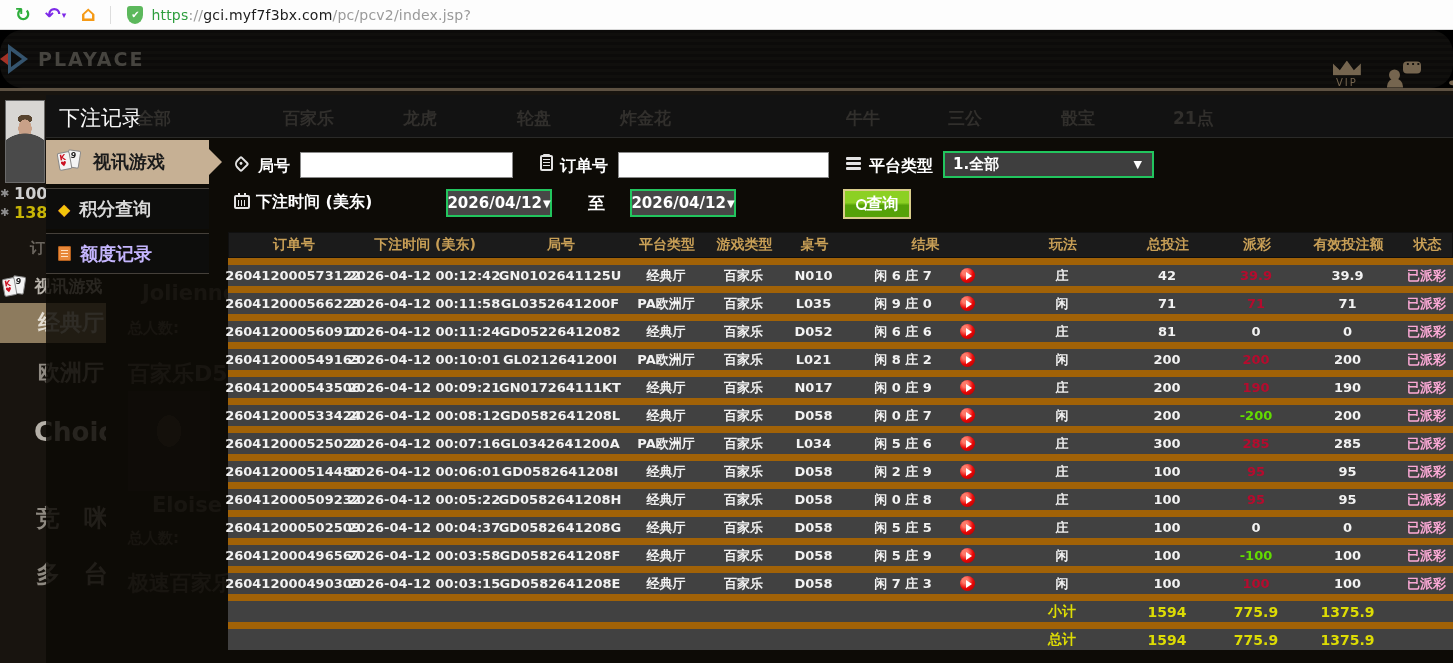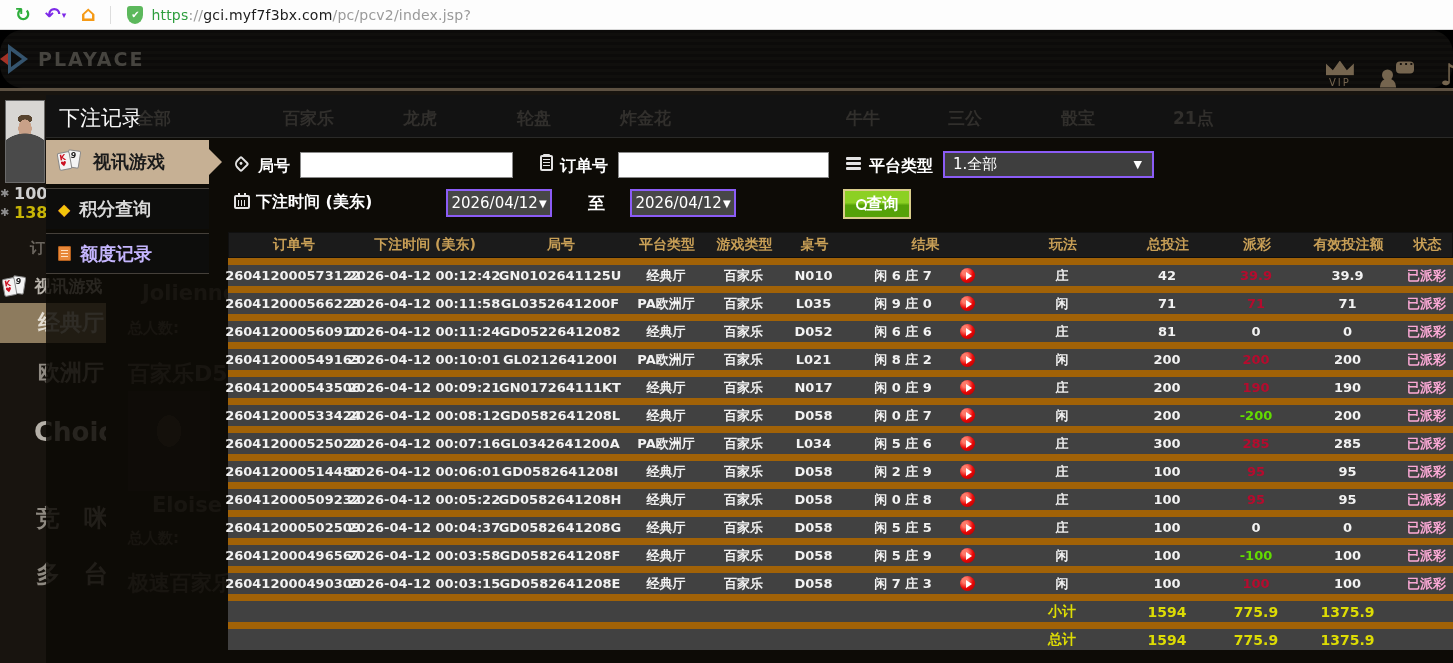--- a/index.html
+++ b/index.html
@@ -29,21 +29,21 @@
     background:repeating-linear-gradient(180deg,#0c0b0a 0 3px,#100f0d 3px 6px);border-radius:23px; }
   .brand { position:absolute; left:0px; top:12px; display:flex; align-items:center; }
   .brand-mark { width:30px; height:34px; position:relative; margin-right:8px; }
   .brand-mark .tri-red { position:absolute; left:0; top:8px; width:0; height:0;
     border-top:9px solid transparent; border-bottom:9px solid transparent; border-right:12px solid #a33226; }
   .brand-mark .tri-blue { position:absolute; left:8px; top:2px; width:0; height:0;
     border-top:15px solid transparent; border-bottom:15px solid transparent; border-left:20px solid #35546e; }
   .brand-mark .tri-hole { position:absolute; left:11px; top:9px; width:0; height:0;
     border-top:8px solid transparent; border-bottom:8px solid transparent; border-left:11px solid #0c0b0a; }
   .brand-text { font-size:19px; font-weight:bold; letter-spacing:2px; color:#46443f; }
-  .hdr-icons { position:absolute; right:8px; top:44px; transform:translateY(-50%); display:flex; align-items:center; gap:26px; color:#75654f; }
+  .hdr-icons { position:absolute; right:1px; top:44px; transform:translateY(-50%); display:flex; align-items:center; gap:26px; color:#75654f; }
   .vip-wrap { text-align:center; line-height:1; cursor:pointer; }
   .crown { width:28px; height:15px; background:#75654f; margin:0 auto;
     clip-path:polygon(0 100%,0 20%,25% 65%,50% 0,75% 65%,100% 20%,100% 100%); }
   .vip-label { font-size:10px; letter-spacing:2px; margin-top:2px; color:#75654f; }
   .support-icon { position:relative; width:34px; height:26px; cursor:pointer; }
   .support-icon .head { position:absolute; left:2px; top:8px; width:11px; height:11px; border-radius:50%; background:#75654f; }
   .support-icon .body { position:absolute; left:0px; top:17px; width:16px; height:9px; border-radius:8px 8px 0 0; background:#75654f; }
   .support-icon .bubble { position:absolute; right:0; top:0; width:18px; height:12px; border-radius:4px; background:#75654f; }
   .support-icon .bubble:after { content:"···"; position:absolute; left:3px; top:-4px; color:#14110e; font-size:11px; font-weight:bold; letter-spacing:1px; }
   .music-note { font-size:30px; color:#75654f; cursor:pointer; }
@@ -100,22 +100,22 @@
   .doc-icon:after { content:""; position:absolute; left:3px; top:4px; width:7px; height:7px;
     background:repeating-linear-gradient(180deg,#ffe2c4 0 1px,transparent 1px 3px); }
 
   
   .flabel { position:absolute; color:#fff; font-size:16px; font-weight:bold; white-space:nowrap; }
   .frow1 { top:61px; } .frow2 { top:97px; }
   .txt-input { position:absolute; height:26px; background:#fff; border:1px solid #8a8a8a; top:57px;
     font-size:13px; padding:0 5px; color:#222; }
   .inp-game { left:254px; width:213px; }
   .inp-order { left:572px; width:211px; }
-  .select-box { position:absolute; background:#3e3e3e; border:2px solid #8b5cf6; color:#fff;
-    font-weight:normal; display:flex; align-items:center; cursor:pointer; }
+  .select-box { position:absolute; background:#3e3e3e; border:2px solid #22c55e; color:#fff;
+    font-weight:bold; display:flex; align-items:center; cursor:pointer; }
   .plat-select { left:897px; top:56px; width:211px; height:27px; font-size:15px; padding-left:8px; }
   .plat-select .arrow { margin-left:auto; margin-right:10px; font-size:11px; }
   .date-select { top:94px; width:106px; height:28px; font-size:15px; justify-content:center; background:#474747; }
   .date-from { left:400px; } .date-to { left:584px; }
   .date-select .arrow { font-size:10px; margin-left:1px; }
   .to-label { left:542px; font-size:17px; }
   .search-btn { position:absolute; left:797px; top:94px; width:68px; height:30px;
     background:linear-gradient(180deg,#8cd023 0 45%, #55a108 55% 100%); border:2px solid #d9cd8a;
     color:#fff; font-size:16px; font-weight:bold; display:flex; align-items:center; justify-content:center; gap:0; cursor:pointer; }
   .search-glyph { position:relative; width:11px; height:11px; display:inline-block; }

